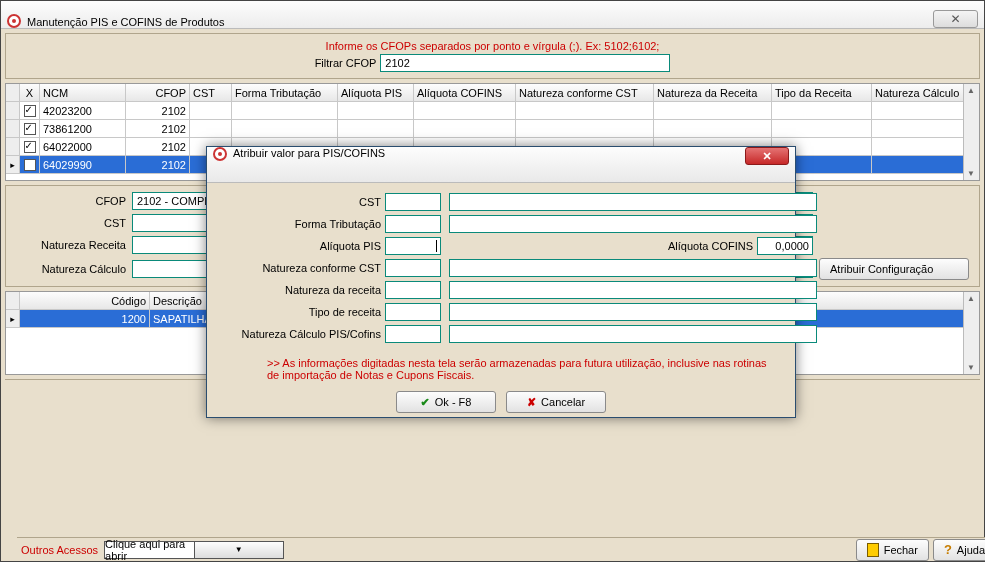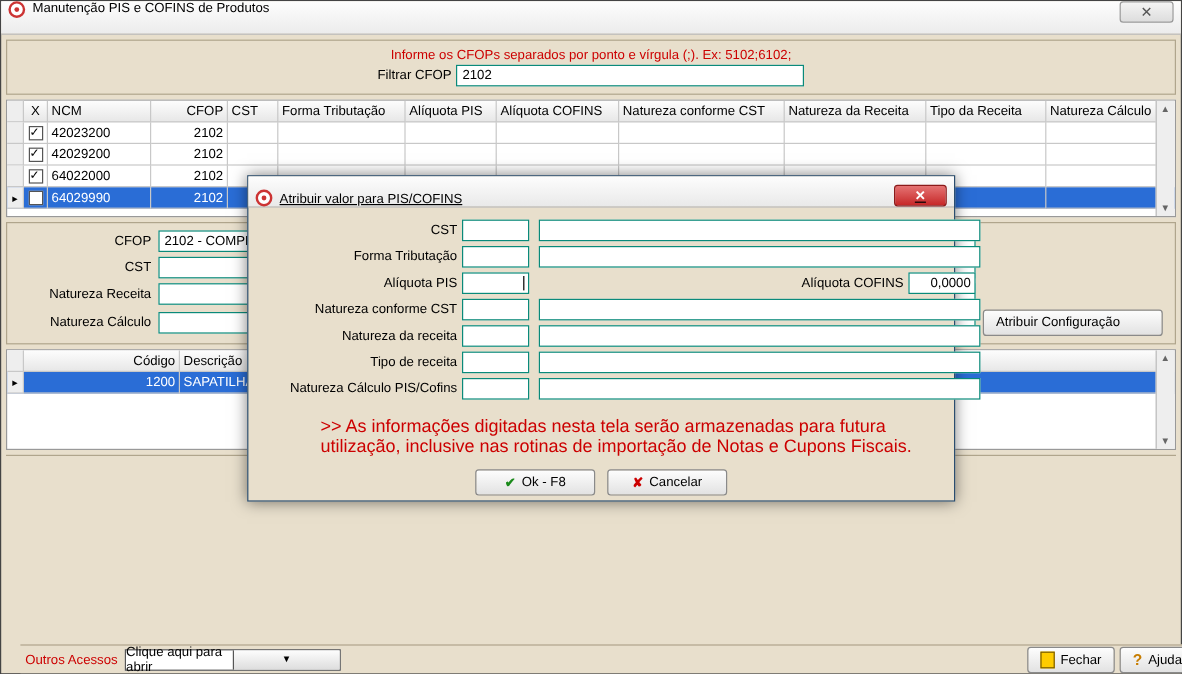--- a/index.html
+++ b/index.html
@@ -1,19 +1,19 @@
 <!DOCTYPE html>
 <html><head>
 <meta charset="utf-8">
 <style>
   * { box-sizing: border-box; font-family: Tahoma, sans-serif; font-size: 11px; }
   body { margin:0; background:#666; width:985px; height:562px; position:relative; overflow:hidden; }
 
   .window-main { position:absolute; left:0; top:0; width:985px; height:562px; background:#e8dfcc; border:1px solid #444; }
-  .titlebar { height:28px; background:linear-gradient(#fdfdfd,#ececec); border-bottom:1px solid #bbb; display:flex; align-items:flex-start; padding:0 6px; }
+  .titlebar { height:28px; background:linear-gradient(#fdfdfd,#ececec); border-bottom:1px solid #bbb; display:flex; align-items:flex-end; padding:0 6px; }
   .title-icon { width:14px; height:14px; border-radius:50%; border:2px solid #c33; background:#fff; margin-right:6px; position:relative; }
   .title-icon::after{content:""; position:absolute; width:4px; height:4px; background:#c33; border-radius:50%; left:3px; top:3px;}
   .titlebar .close-btn { margin-left:auto; width:45px; height:18px; background:linear-gradient(#f4f4f4,#ddd); border:1px solid #999; border-radius:3px; font-size:12px; color:#555; display:flex; align-items:center; justify-content:center; }
 
   .panel { background:#e8dfcc; border:1px solid #b0a58c; margin:4px; padding:6px; position:relative; }
   .top-panel { display:flex; align-items:center; height:46px; }
   .radio-group { border:1px solid #b0a58c; background:#e8dfcc; padding:4px 10px; width:170px; height:40px; display:flex; flex-direction:column; justify-content:space-around; }
   .radio-row { display:flex; align-items:center; gap:5px; }
   .radio { width:12px; height:12px; border:1px solid #3b7ea3; border-radius:50%; background:#fff; display:inline-flex; align-items:center; justify-content:center; }
   .radio.checked::after { content:""; width:6px; height:6px; background:#2a6b94; border-radius:50%; }
@@ -64,26 +64,26 @@
   .outros { color:#c00; }
   .combo { border:1px solid #555; background:#fff; height:18px; width:180px; display:flex; align-items:center; }
   .combo span{flex:1; text-align:left;}
   .combo .arrow{width:16px; height:100%; border-left:1px solid #555; background:linear-gradient(#fdfdfd,#ddd); display:flex; align-items:center; justify-content:center; font-size:8px;}
   .bottom-right { margin-left:auto; display:flex; gap:4px; }
   .yellow-ico{width:12px;height:14px;background:#ffcc00;border:1px solid #7a5c00;}
   .help-ico{color:#c77d00;font-weight:bold;font-size:13px;}
 
   
   .modal { position:absolute; left:206px; top:146px; width:590px; height:272px; background:#e8dfcc; border:1px solid #2a4d6f; box-shadow:0 0 12px rgba(0,0,0,.5); }
-  .modal-titlebar { height:26px; background:linear-gradient(#fdfdfd,#e9e9e9); border-bottom:1px solid #bbb; display:flex; align-items:flex-end; padding:0 6px;text-decoration:underline; }
+  .modal-titlebar { height:36px; background:linear-gradient(#fdfdfd,#e9e9e9); border-bottom:1px solid #bbb; display:flex; align-items:flex-start; padding:0 6px; }
   .modal-close { margin-left:auto; width:44px; height:18px; background:linear-gradient(#e57373,#c62828); border:1px solid #8b1a1a; border-radius:3px; color:#fff; display:flex; align-items:center; justify-content:center; font-size:11px; font-weight:bold;}
   .modal-form { padding:10px 14px; display:grid; grid-template-columns:160px 60px 200px 100px 60px; gap:4px 4px; align-items:center; }
   .modal-form label{ text-align:right; font-size:11px;}
   .modal-form .wide { grid-column: span 3; }
-  .modal-note { color:#c00; padding:4px 24px 8px 60px; font-size:15px; }
+  .modal-note { color:#c00; padding:4px 24px 8px 60px; font-size:11px; }
   .modal-buttons { display:flex; justify-content:center; gap:10px; padding:2px 0 8px 0;}
   .teal-small{border:1px solid #0a8a7a;background:#fff;height:18px;}
   .w60{width:56px;} .w70{width:56px; text-align:right; padding-right:3px;}
   .cursor-field { position:relative; }
   .cursor-field::after{content:""; position:absolute; right:3px; top:2px; width:1px; height:12px; background:#000;}
 </style>
 </head>
 <body>
 
 <div class="window-main">
@@ -132,21 +132,21 @@
         <div class="col-nat"></div>
         <div class="col-natr"></div>
         <div class="col-tipor"></div>
         <div class="col-natc"></div>
     </div>
     <div class="grid-row">
       <div class="row-indicator"></div>
       <div class="col-x">
           <span class="chk checked"></span>
         </div>
-      <div class="col-ncm">42029200</div>
+      <div class="col-ncm">73861200</div>
       <div class="col-cfop">2102</div>
       <div class="col-cst"></div>
         <div class="col-forma"></div>
         <div class="col-apis"></div>
         <div class="col-acof"></div>
         <div class="col-nat"></div>
         <div class="col-natr"></div>
         <div class="col-tipor"></div>
         <div class="col-natc"></div>
     </div>

